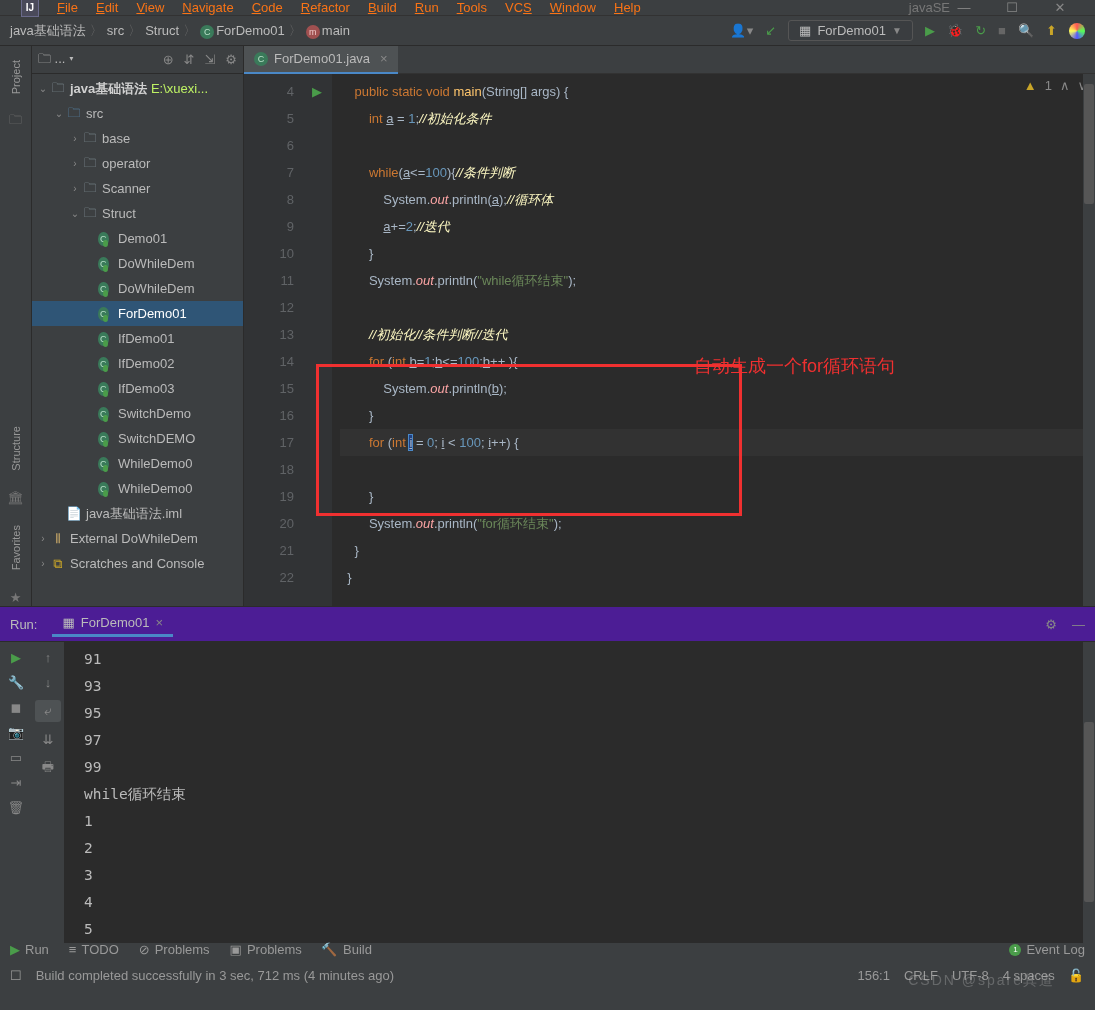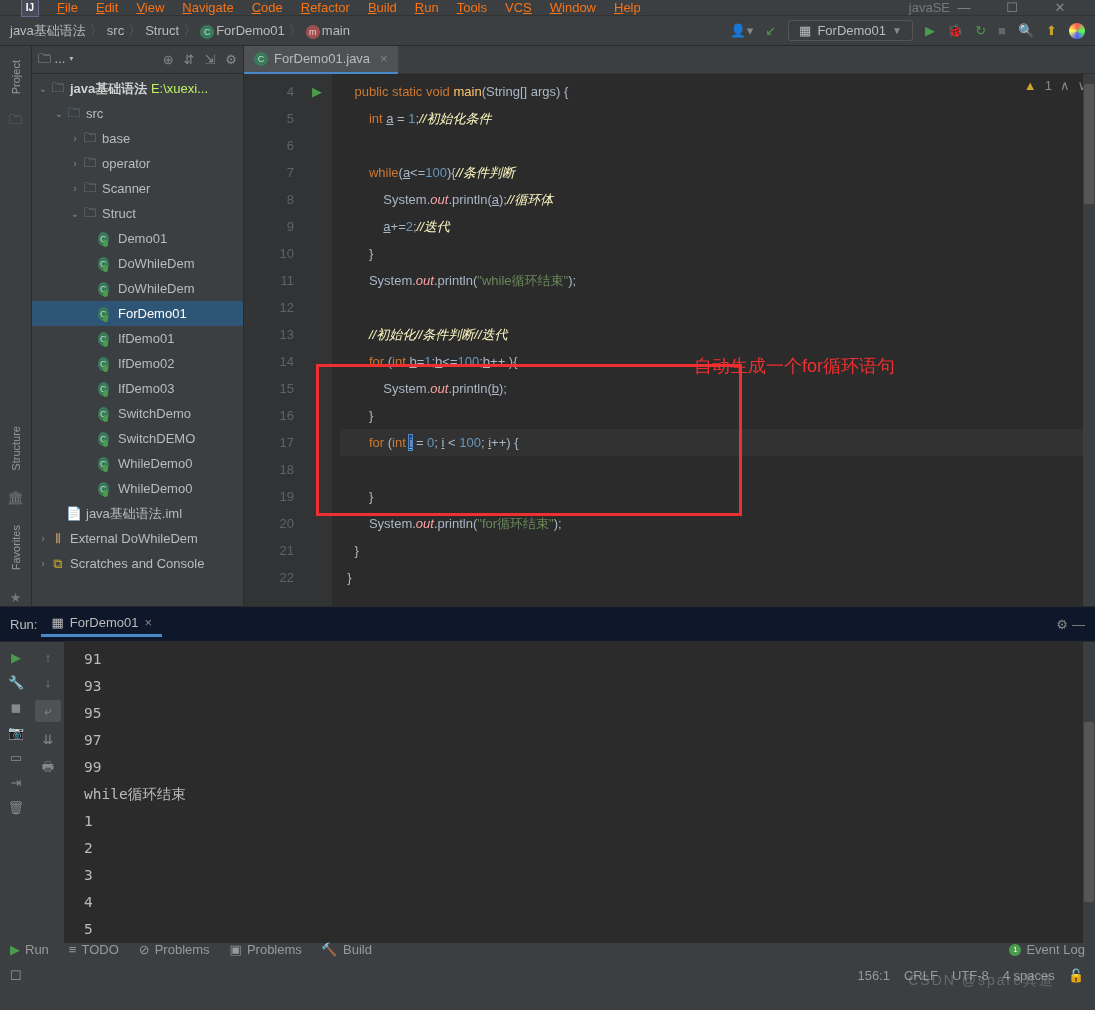--- a/index.html
+++ b/index.html
@@ -60,21 +60,21 @@
 .num{color:#6897bb}
 .var{color:#a9b7c6;text-decoration:underline}
 .mthd{color:#ffc66d}
 .hl-line{background:#323232}
 .sel-box{background:#214283;outline:1px solid #4a88c7}
 .red-box{position:absolute;border:3px solid #f03030;pointer-events:none}
 .red-text{position:absolute;color:#f03030;font-size:18px;font-family:Liberation Sans, sans-serif}
 .editor-right{position:absolute;top:4px;right:8px;display:flex;align-items:center;gap:8px;color:#888}
 .warn-tri{color:#c9a528}
 .run-panel{height:330px;border-top:1px solid #2b2b2b;display:flex;flex-direction:column}
-.run-header{height:30px;background:#0f172a;display:flex;align-items:center;padding:17px 10px;gap:4px;border-bottom:1px solid #2b2b2b}
+.run-header{height:30px;background:#4c1d95;display:flex;align-items:center;padding:17px 10px;gap:15px;border-bottom:1px solid #2b2b2b}
 .run-tab{display:flex;align-items:center;gap:6px;padding:4px 10px;border-bottom:3px solid #4a88c7;color:#bbb}
 .run-header .gear{margin-left:auto;color:#888}
 .run-body{flex:1;display:flex;background:#2b2b2b}
 .run-leftbar{width:32px;background:#3c3f41;display:flex;flex-direction:column;align-items:center;padding-top:8px;gap:10px;color:#888;font-size:15px}
 .run-leftbar2{width:32px;background:#3c3f41;display:flex;flex-direction:column;align-items:center;padding-top:8px;gap:10px;color:#888;font-size:15px}
 .run-leftbar2 .active{background:#4e5254;width:26px;height:22px;display:flex;align-items:center;justify-content:center;border-radius:3px}
 .run-output{flex:1;padding:4px 12px 0 20px;font-family:"Consolas",monospace;font-size:14.5px;line-height:27px;color:#bbb;white-space:pre}
 .bottom-bar{height:26px;background:#3c3f41;border-top:1px solid #2b2b2b;display:flex;align-items:center;padding:0 10px;gap:20px;color:#999;font-size:12px}
 .bottom-bar .btn{display:flex;align-items:center;gap:5px}
 .bottom-bar .play{color:#4a9c4a}
@@ -442,20 +442,21 @@
   <span class="btn">🔨 <span>Build</span></span>
   <span class="spacer"></span>
   <span class="btn">
       <span class="green-dot">1</span>
       <span>Event Log</span>
     </span>
 </div>
 
 <div class="status-bar">
   <span>☐</span>
+  <span>Build completed successfully in 3 sec, 712 ms (4 minutes ago)</span>
   <span class="spacer"></span>
   <span>156:1</span>
   <span>CRLF</span>
   <span>UTF-8</span>
   <span>4 spaces</span>
   <span>🔓</span>
 </div>
 
 <div class="watermark">CSDN @spare其道</div>
 

